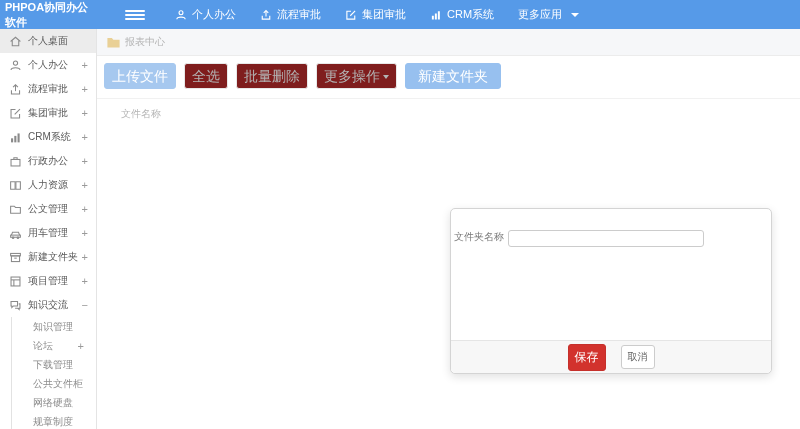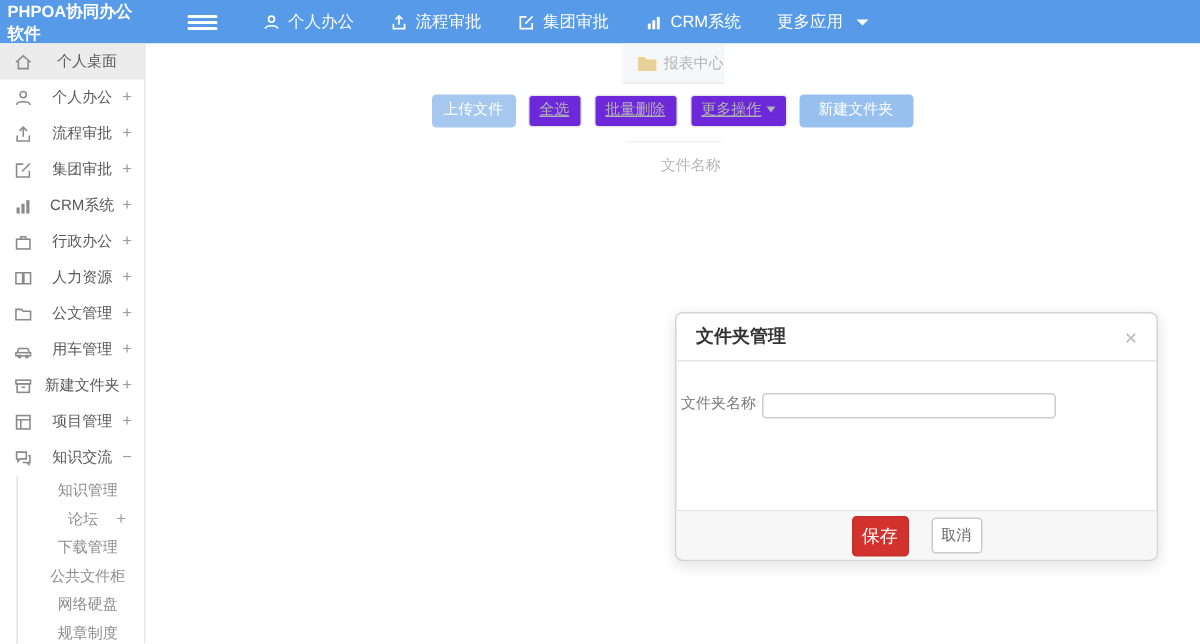--- a/index.html
+++ b/index.html
@@ -16,44 +16,44 @@
   .nav-items { display:flex; align-items:center; margin-left:18px; }
   .nav-item { display:flex; align-items:center; gap:5px; color:#fff; font-size:11px;
     padding:0 12px; height:29px; cursor:pointer; }
   .nav-item svg { display:block; }
   .caret { display:inline-block; margin-left:4px; width:0; height:0;
     border-left:4px solid transparent; border-right:4px solid transparent;
     border-top:4px solid #fff; }
 
   
   .layout { display:flex; height:400px; }
-  .sidebar { width:97px; background:#fff; border-right:1px solid #e4e4e4; flex:none;text-align:center; }
+  .sidebar { width:97px; background:#fff; border-right:1px solid #e4e4e4; flex:none; }
   .side-item { height:24px; display:flex; align-items:center; padding:0 8px 0 9px;
     color:#595959; cursor:pointer; }
   .side-item.active { background:#ececec; }
   .side-item .s-icon { width:13px; height:13px; margin-right:6px; color:#8a8a8a; flex:none; }
   .side-item .s-label { flex:1; white-space:nowrap; }
   .expander { color:#9a9a9a; font-size:11px; }
   .submenu { margin-left:11px; border-left:1px solid #e2e2e2; }
   .sub-item { height:19px; display:flex; align-items:center; padding-left:21px;
     padding-right:12px; color:#8d8d8d; cursor:pointer; }
   .sub-item .s-label { flex:1; }
 
   
-  .content { flex:1; display:flex; flex-direction:column; background:#fff; position:relative;align-items:center; }
+  .content { flex:1; display:flex; flex-direction:column; background:#fff; position:relative; }
   .breadcrumb { height:27px; background:#f6f7f9; border-bottom:1px solid #ececec;
     display:flex; align-items:center; padding-left:10px; color:#b3b3b3; }
   .breadcrumb svg { margin-right:5px; }
   .toolbar { padding:7px 0 0 7px; display:flex; align-items:center; }
-  .btn { font-size:10px; border-radius:3px; padding:5px 7px; margin-right:8px;
+  .btn { font-size:14px; border-radius:3px; padding:5px 7px; margin-right:8px;
     cursor:pointer; line-height:1; border:1px solid transparent;
     font-family:inherit; background:#fff; }
   .btn-blue { background:#a6c8ef; border-color:#a6c8ef; color:#fff; }
   .btn-blue2 { background:#97c0ef; border-color:#97c0ef; color:#fff; padding:5px 12px; }
-  .btn-plain { background:#6d28d9; border-color:#e8e8e8; color:#b3b3b3;text-decoration:underline; }
+  .btn-plain { background:#7f1d1d; border-color:#e8e8e8; color:#b3b3b3; }
   .btn .caret2 { display:inline-block; margin-left:3px; width:0; height:0;
     border-left:3px solid transparent; border-right:3px solid transparent;
     border-top:4px solid #b3b3b3; vertical-align:middle; }
   .table-header { margin-top:9px; border-top:1px solid #f1f1f1;
     padding:8px 0 8px 24px; color:#b5b5b5; }
 
   
   .modal { position:absolute; left:450px; top:208px; width:322px; height:166px;
     background:#fff; border:1px solid #d4d4d4; border-radius:5px;
     box-shadow:0 3px 10px rgba(0,0,0,0.12); display:flex; flex-direction:column; }
@@ -275,24 +275,20 @@
       <button class="btn btn-blue2">新建文件夹</button>
     </div>
 
     <div class="table-header">
       <span>文件名称</span>
     </div>
   </div>
 </div>
 
 <div class="modal">
-  <div class="modal-header">
-    <span class="modal-title">文件夹管理</span>
-    <button class="modal-close">×</button>
-  </div>
   <div class="modal-body">
     <div class="form-row">
       <span class="form-label">文件夹名称</span>
       <input class="form-input" type="text" value="" style="">
     </div>
   </div>
   <div class="modal-footer">
     <button class="btn-save">保存</button>
     <button class="btn-cancel">取消</button>
   </div>

